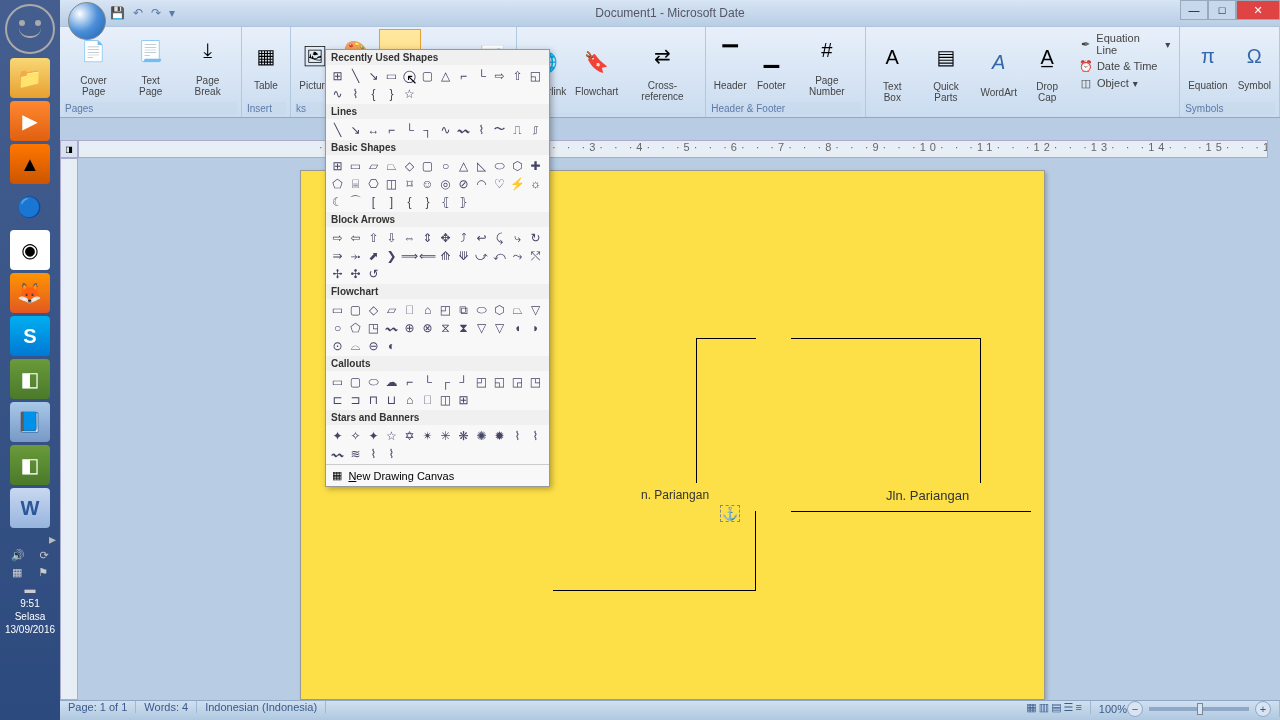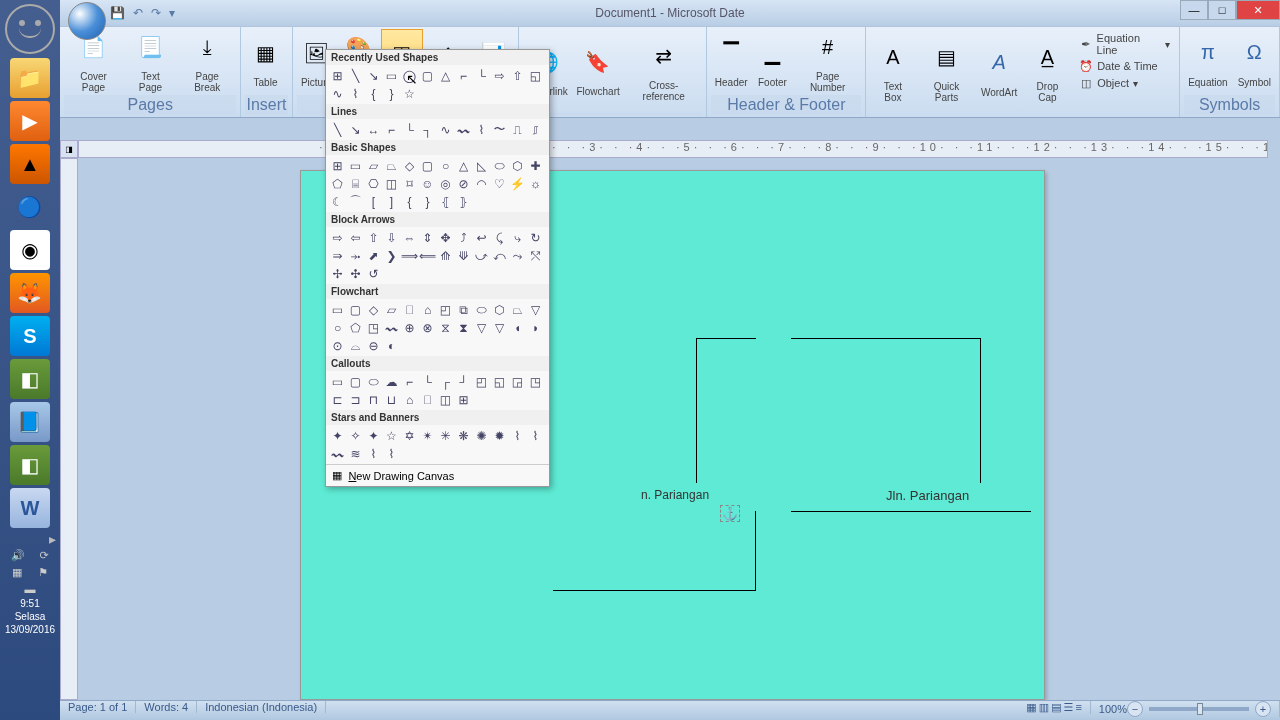--- a/index.html
+++ b/index.html
@@ -31,41 +31,41 @@
 .winbtns{position:absolute;right:0;top:0;display:flex}
 .winbtn{width:28px;height:20px;display:flex;align-items:center;justify-content:center;font-size:11px;background:#c8d8ec;border:1px solid #9ab}
 .winbtn.close{background:#e04343;color:#fff;width:44px}
 .tabbar{height:22px;display:flex;align-items:flex-end;padding-left:52px;background:linear-gradient(#c8d8ec,#b8cde4)}
 .tab{padding:3px 10px;color:#3a5a8a;cursor:pointer}
 .tab.active{background:#e8f0fa;border:1px solid #9ab;border-bottom:none;border-radius:3px 3px 0 0}
 .help-icon{position:absolute;right:6px;top:30px;width:16px;height:16px;background:#4a8fd8;color:#fff;border-radius:50%;display:flex;align-items:center;justify-content:center;font-size:10px;font-weight:bold}
 .ribbon{height:92px;background:linear-gradient(#e8f0fa,#cadcf0);border-top:1px solid #b0c4de;border-bottom:1px solid #90a8c8;display:flex;position:relative}
 .rgroup{border-right:1px solid #b0c8e0;padding:2px 4px;display:flex;flex-direction:column}
 .rgroup-items{display:flex;flex:1;gap:2px}
-.rgroup-label{text-align:center;color:#5a7aa8;font-size:16px;padding:1px;background:rgba(200,216,236,.5)}
+.rgroup-label{color:#5a7aa8;font-size:10px;padding:1px;background:rgba(200,216,236,.5)}
 .ritem{display:flex;flex-direction:column;align-items:center;justify-content:center;padding:2px 4px;min-width:38px;cursor:pointer}
 .ritem.active{background:linear-gradient(#ffe8a0,#ffd060);border:1px solid #e8a030;padding:1px 3px}
 .ritem-icon{width:32px;height:32px;display:flex;align-items:center;justify-content:center;font-size:20px}
 .ritem-label{font-size:10px;color:#444;text-align:center;line-height:1.1;margin-top:8px}
 .rsmall{display:flex;flex-direction:column;gap:1px;padding:2px}
 .rsmall-item{display:flex;align-items:center;gap:4px;padding:1px 3px;font-size:10px;color:#444}
 .rsmall-item .ic{width:14px;height:14px;display:inline-flex;align-items:center;justify-content:center}
 .dropdown{position:absolute;left:265px;top:49px;width:225px;background:#f8f8f8;border:1px solid #999;box-shadow:2px 2px 6px rgba(0,0,0,.3);z-index:50}
 .dd-section{padding:2px 5px;font-weight:bold;font-size:10px;color:#333;background:#f0f0f0}
 .dd-grid{display:flex;flex-wrap:wrap;padding:2px 3px;gap:1px}
 .dd-shape{width:17px;height:17px;border:1px solid transparent;display:flex;align-items:center;justify-content:center;font-size:12px;color:#446;cursor:pointer}
 .dd-footer{border-top:1px solid #ccc;padding:4px 6px;display:flex;align-items:center;gap:6px;font-size:10px}
 .dd-footer .u{text-decoration:underline}
 .cursor{position:absolute;left:346px;top:71px;font-size:14px;z-index:60;pointer-events:none}
 .docarea{position:absolute;left:0;top:140px;right:0;bottom:20px;background:#b8cde4}
 .hruler{position:absolute;left:18px;right:12px;top:0;height:18px;background:#e8eef6;border:1px solid #aac;font-size:8px;color:#666;overflow:hidden;white-space:nowrap}
 .hruler-inner{position:absolute;left:240px;white-space:nowrap;letter-spacing:4px}
 .vruler{position:absolute;left:0;top:18px;width:18px;bottom:0;background:#e8eef6;border:1px solid #aac}
 .ruler-btn{position:absolute;left:0;top:0;width:18px;height:18px;background:#d8e2f0;border:1px solid #aac;font-size:8px;display:flex;align-items:center;justify-content:center}
-.page{position:absolute;left:240px;top:30px;width:745px;height:530px;background:#5eead4;border:1px solid #999;box-shadow:2px 2px 4px rgba(0,0,0,.2)}
+.page{position:absolute;left:240px;top:30px;width:745px;height:530px;background:#fde047;border:1px solid #999;box-shadow:2px 2px 4px rgba(0,0,0,.2)}
 .road-h1{position:absolute;left:395px;top:167px;width:60px;height:145px;border:1px solid #000;border-right:none;border-bottom:none}
 .road-h2{position:absolute;left:490px;top:167px;width:190px;height:145px;border:1px solid #000;border-left:none;border-bottom:none}
 .road-b1{position:absolute;left:252px;top:340px;width:203px;height:80px;border:1px solid #000;border-top:none;border-left:none}
 .road-b2{position:absolute;left:490px;top:340px;width:240px;border-top:1px solid #000}
 .lbl1{position:absolute;left:340px;top:317px;font-size:12px;color:#333}
 .lbl2{position:absolute;left:585px;top:317px;font-size:13px;color:#333}
 .anchor{position:absolute;left:419px;top:334px;font-size:13px;border:1px dashed #888;padding:0 1px}
 .statusbar{position:absolute;left:0;right:0;bottom:0;height:20px;background:linear-gradient(#d0e0f0,#b0c8e0);border-top:1px solid #90a8c8;display:flex;align-items:flex-start;font-size:10px;color:#3a5a8a}
 .sb-sect{padding:0 8px;border-right:1px solid #a0b8d0}
 .sb-flex{flex:1}

